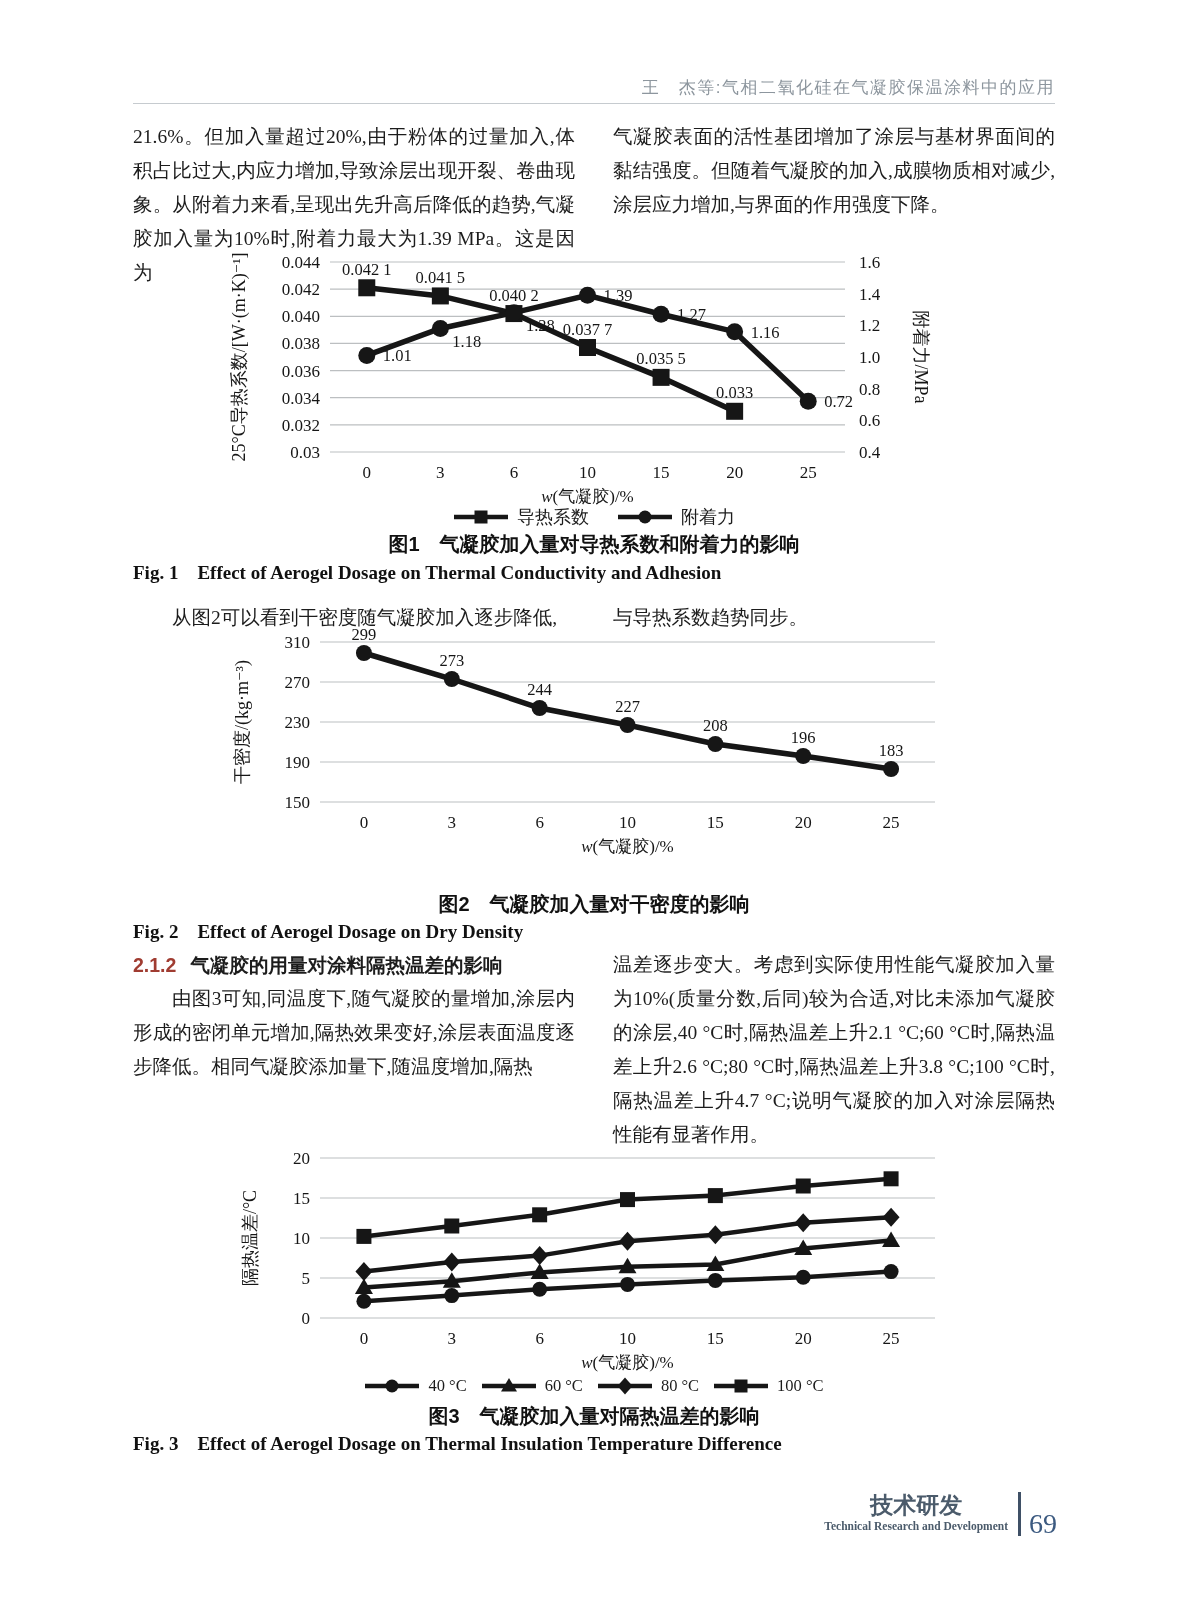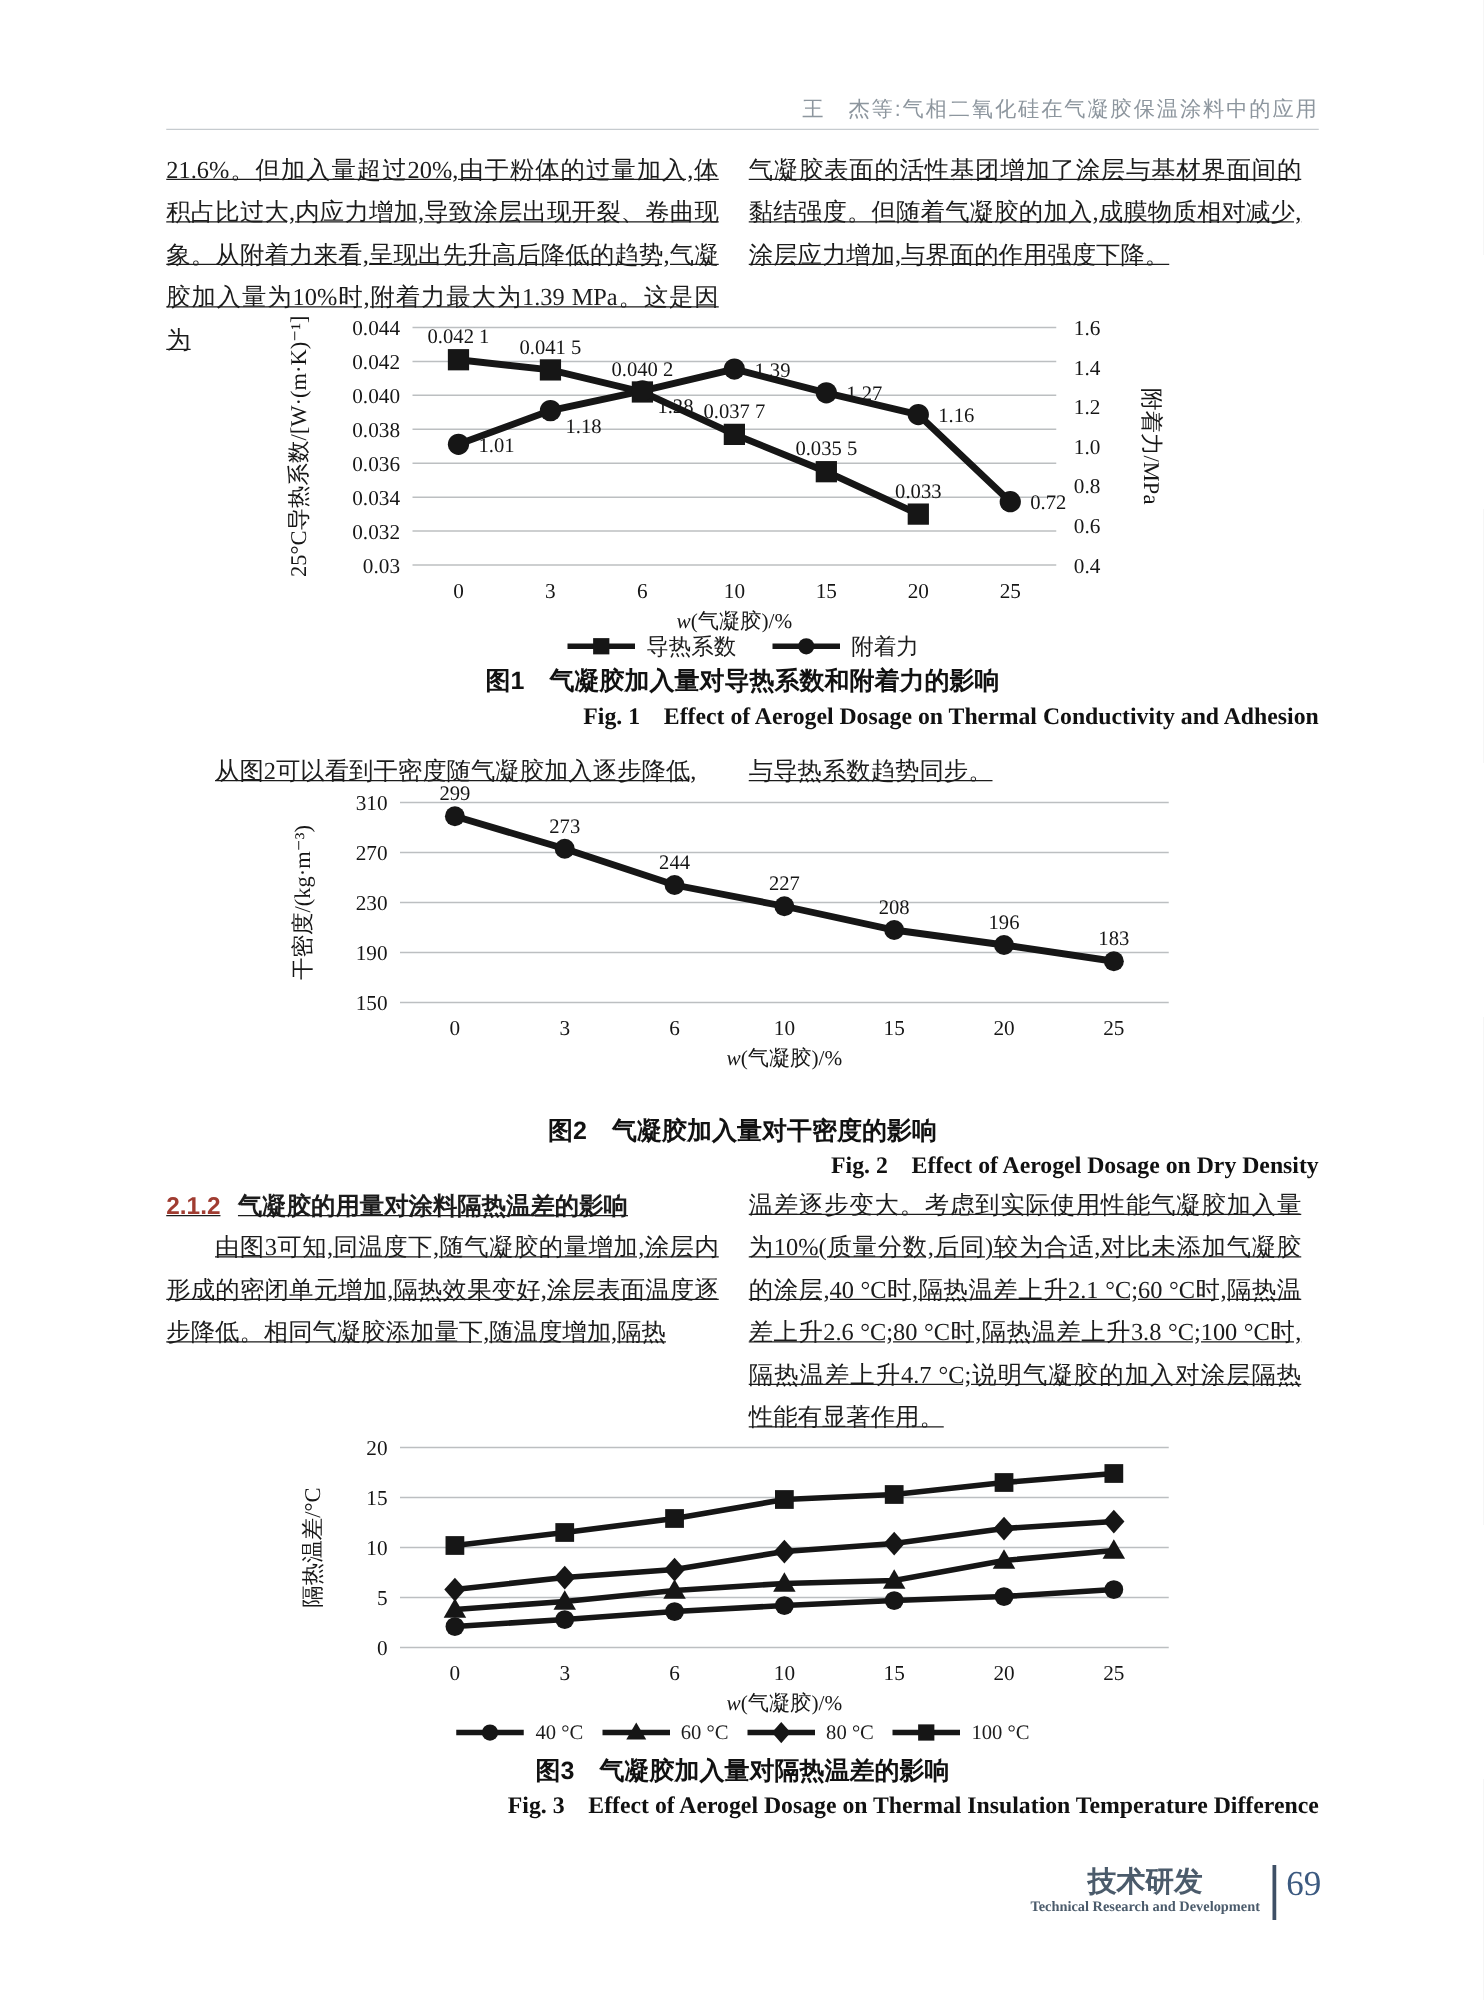--- a/index.html
+++ b/index.html
@@ -7,21 +7,21 @@
     position:relative;width:1187px;height:1600px;background:#ffffff;
     margin:0 auto;overflow:hidden;
     font-family:"Liberation Serif","DejaVu Serif",serif;color:#1c1c1c;
   }
   .header-title{
     position:absolute;top:76px;right:132px;
     font-family:"Liberation Sans","DejaVu Sans",sans-serif;
     font-size:17px;color:#8d969e;letter-spacing:1.5px;
   }
   .header-rule{position:absolute;top:103px;left:133px;width:922px;height:1px;background:#c6cbcf;}
-  .two-col{position:absolute;left:133px;width:922px;display:flex;gap:24px;text-decoration:underline;}
+  .two-col{position:absolute;left:133px;width:922px;display:flex;gap:38px;}
   .col{width:442px;font-size:19.5px;line-height:34px;text-align:justify;text-justify:inter-character;}
   .indent{text-indent:2em;}
   .para{margin:0;}
   .t1{top:120px;}
   .bridge{top:601px;}
   .sec{top:948px;}
   .sec-heading{font-family:"Liberation Sans","DejaVu Sans",sans-serif;font-weight:bold;font-size:19.5px;line-height:34px;}
   .sec-num{color:#a03c31;font-weight:bold;margin-right:14px;}
   sup{font-size:12px;}
   .chart-abs{position:absolute;}
@@ -29,32 +29,32 @@
   .legend-row .item{display:flex;align-items:center;gap:8px;}
   .legend-row .lbl{font-size:18px;color:#1c1c1c;}
   .lg1{top:505px;gap:28px;}
   .lg3{top:1376px;gap:14px;}
   .lg3 .lbl{font-size:16.5px;}
   .cap-zh{
     position:absolute;left:133px;width:922px;text-align:center;
     font-family:"Liberation Sans","DejaVu Sans",sans-serif;font-weight:bold;font-size:20px;color:#111;
   }
   .cap-en{
-    position:absolute;left:133px;width:922px;text-align:right;
+    position:absolute;left:133px;width:922px;text-align:left;
     font-family:"Liberation Serif","DejaVu Serif",serif;font-weight:bold;font-size:19px;color:#111;
   }
   .cap1zh{top:531px;} .cap1en{top:560px;}
   .cap2zh{top:891px;} .cap2en{top:919px;}
   .cap3zh{top:1403px;} .cap3en{top:1431px;}
   .footer{position:absolute;top:1492px;right:130px;display:flex;align-items:flex-start;}
   .footer-left{text-align:center;}
   .footer-zh{font-family:"Liberation Sans","DejaVu Sans",sans-serif;font-weight:bold;font-size:23px;color:#4b5b6b;line-height:26px;}
   .footer-en{font-family:"Liberation Serif","DejaVu Serif",serif;font-weight:bold;font-size:11.5px;color:#4b5b6b;margin-top:2px;}
   .footer-bar{width:3px;height:44px;background:#3f5066;margin:0 8px 0 10px;}
-  .footer-no{font-family:"Liberation Serif","DejaVu Serif",serif;font-size:28px;color:#3c5a80;margin-top:0;}
+  .footer-no{font-family:"Liberation Serif","DejaVu Serif",serif;font-size:28px;color:#3c5a80;margin-top:16px;}
   svg text{font-family:"Liberation Serif","DejaVu Serif",serif;}
 </style>
 </head>
 <body>
 
 <div class="page">
 
   <div class="header-title">王　杰等:气相二氧化硅在气凝胶保温涂料中的应用</div>
   <div class="header-rule"></div>
 

